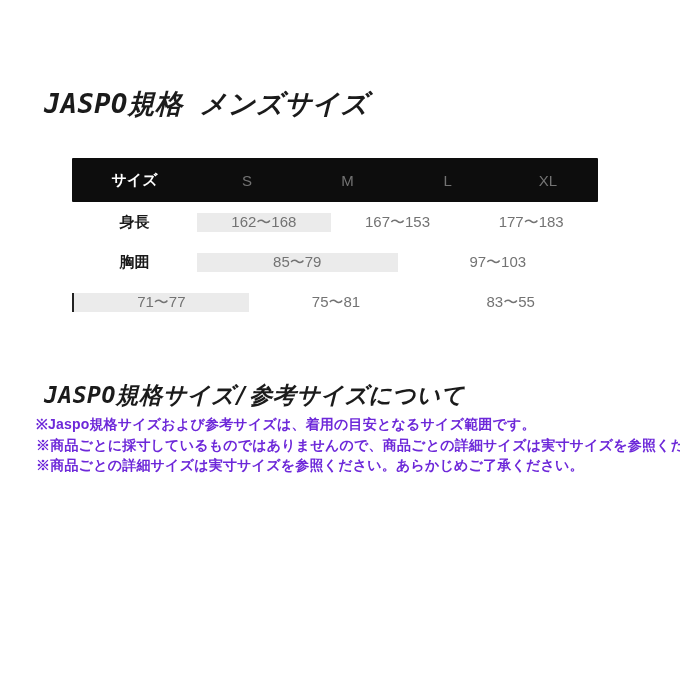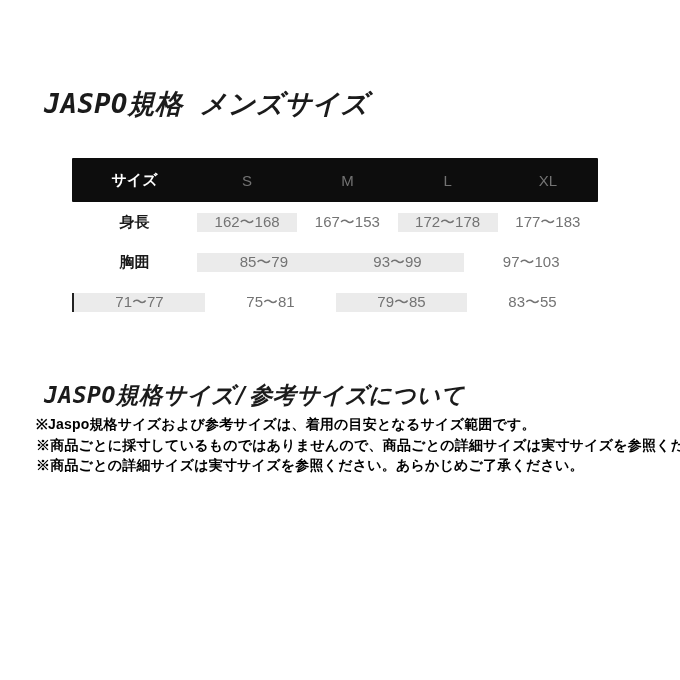--- a/index.html
+++ b/index.html
@@ -58,21 +58,21 @@
   .tbody .trow .val-col:first-of-type { border-left: 2px solid #222222; }
   .shaded { background: #ebebeb; }
   .notes {
     position: absolute;
     left: 36px;
     top: 414px;
     width: 616px;
     font-size: 14px;
     line-height: 20.5px;
     font-weight: 600;
-    color: #000000;
+    color: #6d28d9;
     letter-spacing: 0.2px;
   }
   .note-line { white-space: nowrap; }
 </style>
 </head>
 <body>
 
 <div class="canvas">
 
   <div class="heading heading-main">JASPO規格 メンズサイズ</div>
@@ -84,35 +84,32 @@
       <div class="cell val-col">M</div>
       <div class="cell val-col">L</div>
       <div class="cell val-col">XL</div>
     </div>
     <div class="tbody">
 
       <div class="trow">
         <div class="cell label-col">身長</div>
         <div class="cell val-col shaded">162〜168</div>
         <div class="cell val-col">167〜153</div>
-        <div class="cell val-col shaded">172〜178</div>
         <div class="cell val-col">177〜183</div>
       </div>
 
       <div class="trow">
         <div class="cell label-col">胸囲</div>
         <div class="cell val-col shaded">85〜79</div>
-        <div class="cell val-col shaded">93〜99</div>
         <div class="cell val-col">97〜103</div>
       </div>
 
       <div class="trow">
         <div class="cell val-col shaded">71〜77</div>
         <div class="cell val-col">75〜81</div>
-        <div class="cell val-col shaded">79〜85</div>
         <div class="cell val-col">83〜55</div>
       </div>
 
     </div>
   </div>
 
   <div class="heading heading-sub">JASPO規格サイズ/参考サイズについて</div>
 
   <div class="notes">
     <div class="note-line">※Jaspo規格サイズおよび参考サイズは、着用の目安となるサイズ範囲です。</div>

